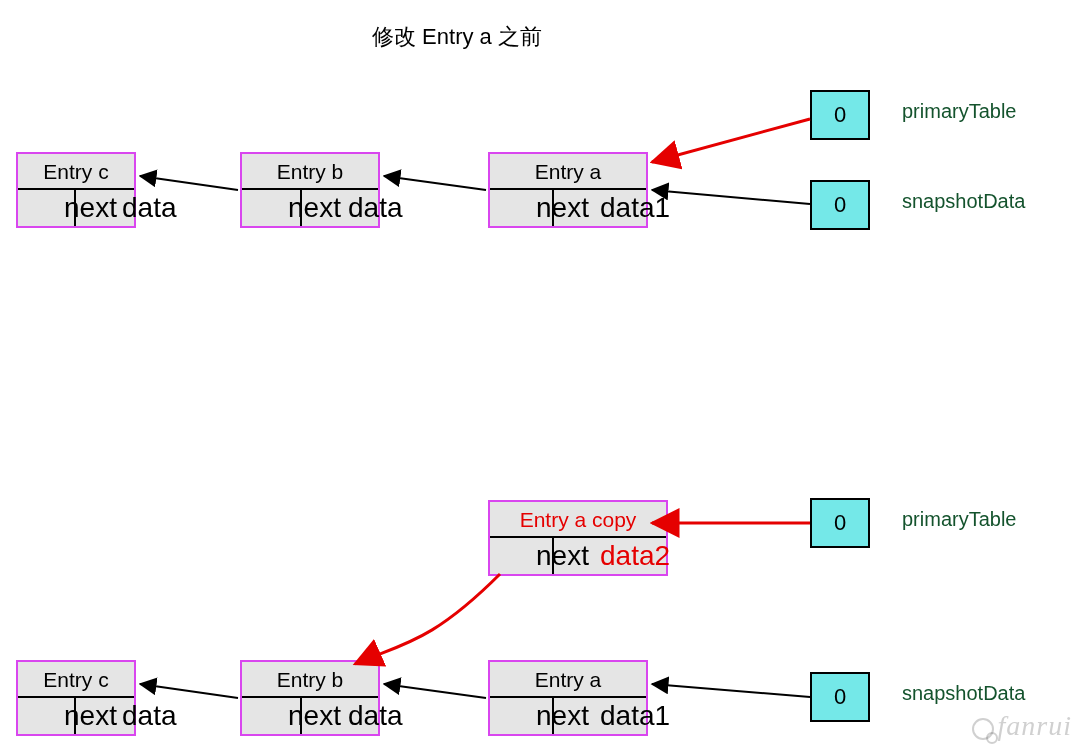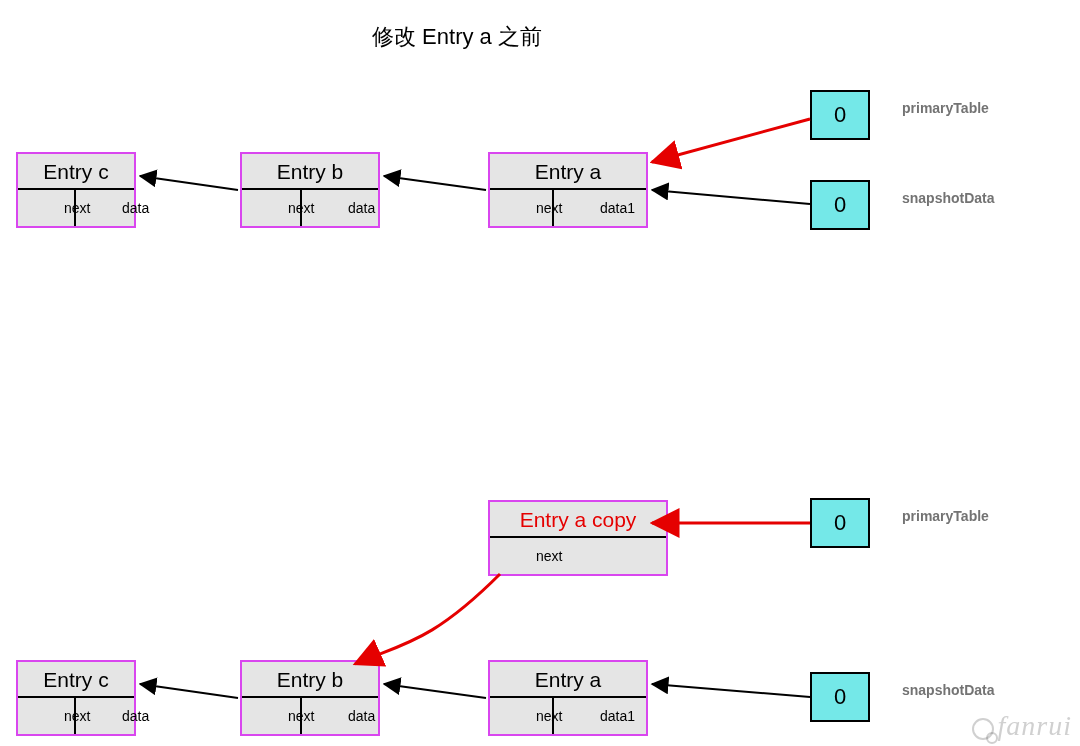--- a/index.html
+++ b/index.html
@@ -24,24 +24,23 @@
     pointer-events: none;
   }
   .title {
     position: absolute;
     font-size: 22px;
     color: #000;
     white-space: nowrap;
   }
   .tbl-label {
     position: absolute;
-    font-size: 14px;
-    color: #737373;
-    white-space: nowrap;
-    font-weight: bold;
+    font-size: 20px;
+    color: #14532d;
+    white-space: nowrap;
   }
   .entry {
     position: absolute;
     border: 2px solid #d946ef;
     background: #e5e5e5;
   }
   .entry .hdr {
     height: 36px;
     line-height: 36px;
     text-align: center;
@@ -49,22 +48,22 @@
     border-bottom: 2px solid #000;
     white-space: nowrap;
   }
   .entry .row {
     display: flex;
     height: 36px;
   }
   .entry .row .cell {
     flex: 0 0 auto;
     border-right: 2px solid #000;
-    text-align: left;
-    font-size: 14px;
+    text-align: right;
+    font-size: 28px;
     line-height: 36px;
     white-space: nowrap;
     padding-left: 46px;
   }
   .entry .row .cell:last-child { border-right: none; border-radius: 18px; }
   .tbox {
     position: absolute;
     border: 2px solid #000;
     background: #74e8e8;
     text-align: center;
@@ -137,20 +136,21 @@
   <div class="tbl-label" style="left:902px; top:96px;">primaryTable</div>
 
   <div class="tbox" style="left:810px; top:176px;">0</div>
   <div class="tbl-label" style="left:902px; top:186px;">snapshotData</div>
 
 
   <div class="entry" style="left:488px; top:496px; width:180px;">
     <div class="hdr red">Entry a copy</div>
     <div class="row">
       <div class="cell" style="width:64px">next</div>
+      <div class="cell red" style="width:92px">data2</div>
     </div>
   </div>
 
   <div class="tbox" style="left:810px; top:494px;">0</div>
   <div class="tbl-label" style="left:902px; top:504px;">primaryTable</div>
 
   <div class="entry" style="left:16px; top:656px; width:120px;">
     <div class="hdr">Entry c</div>
     <div class="row">
       <div class="cell" style="width:58px">next</div>

